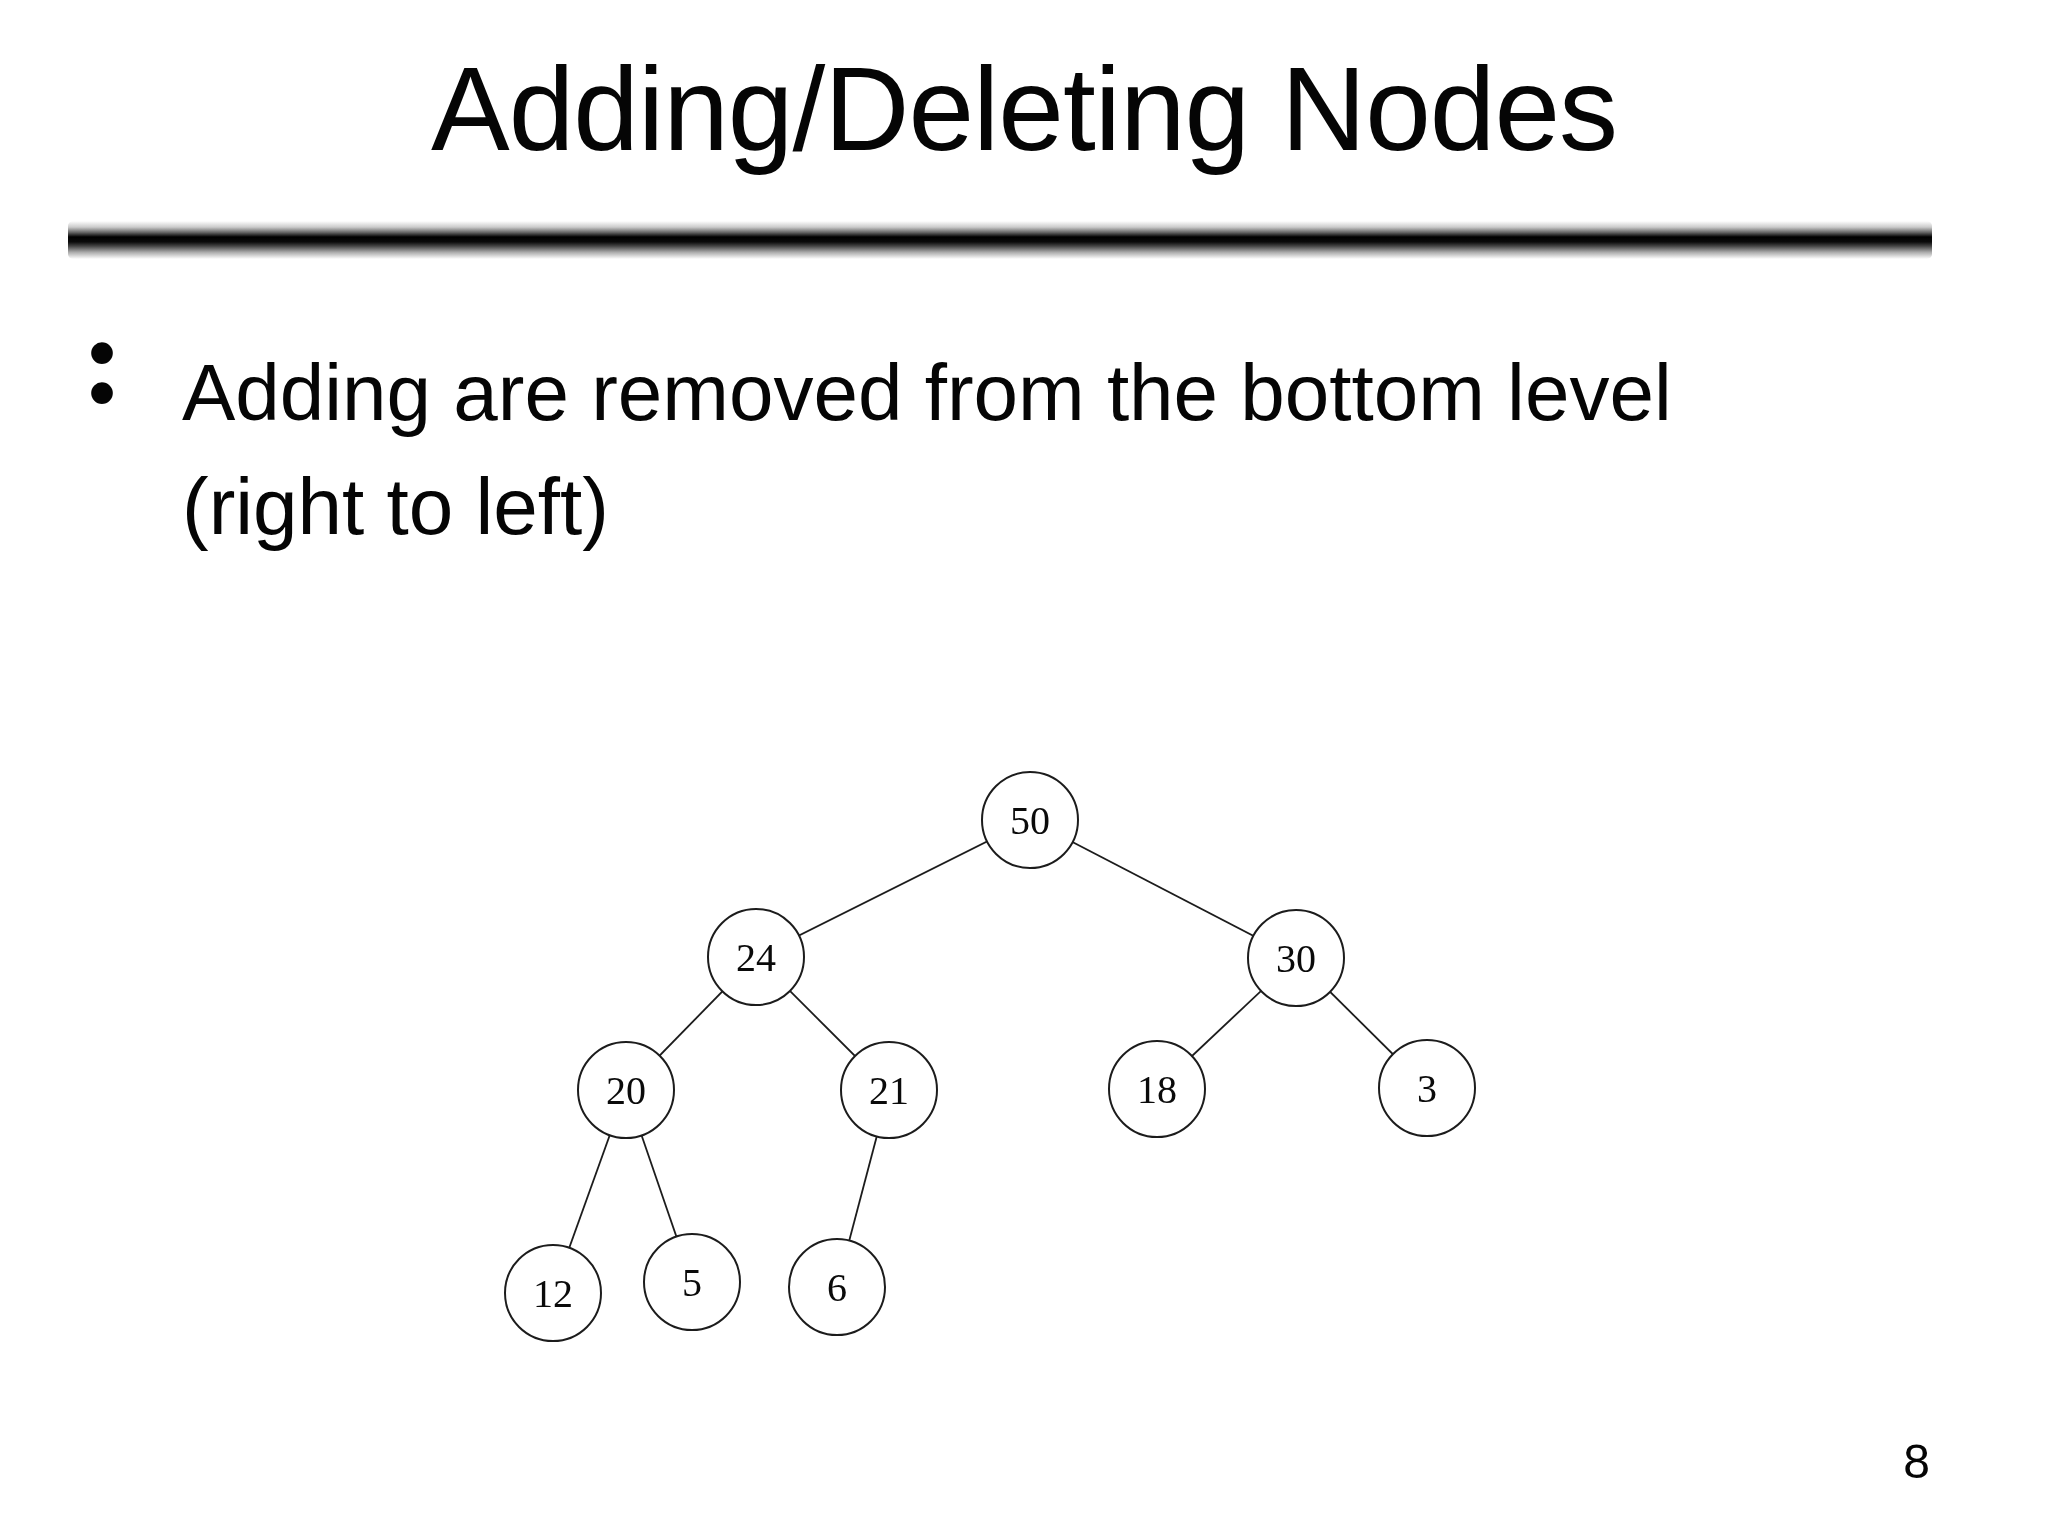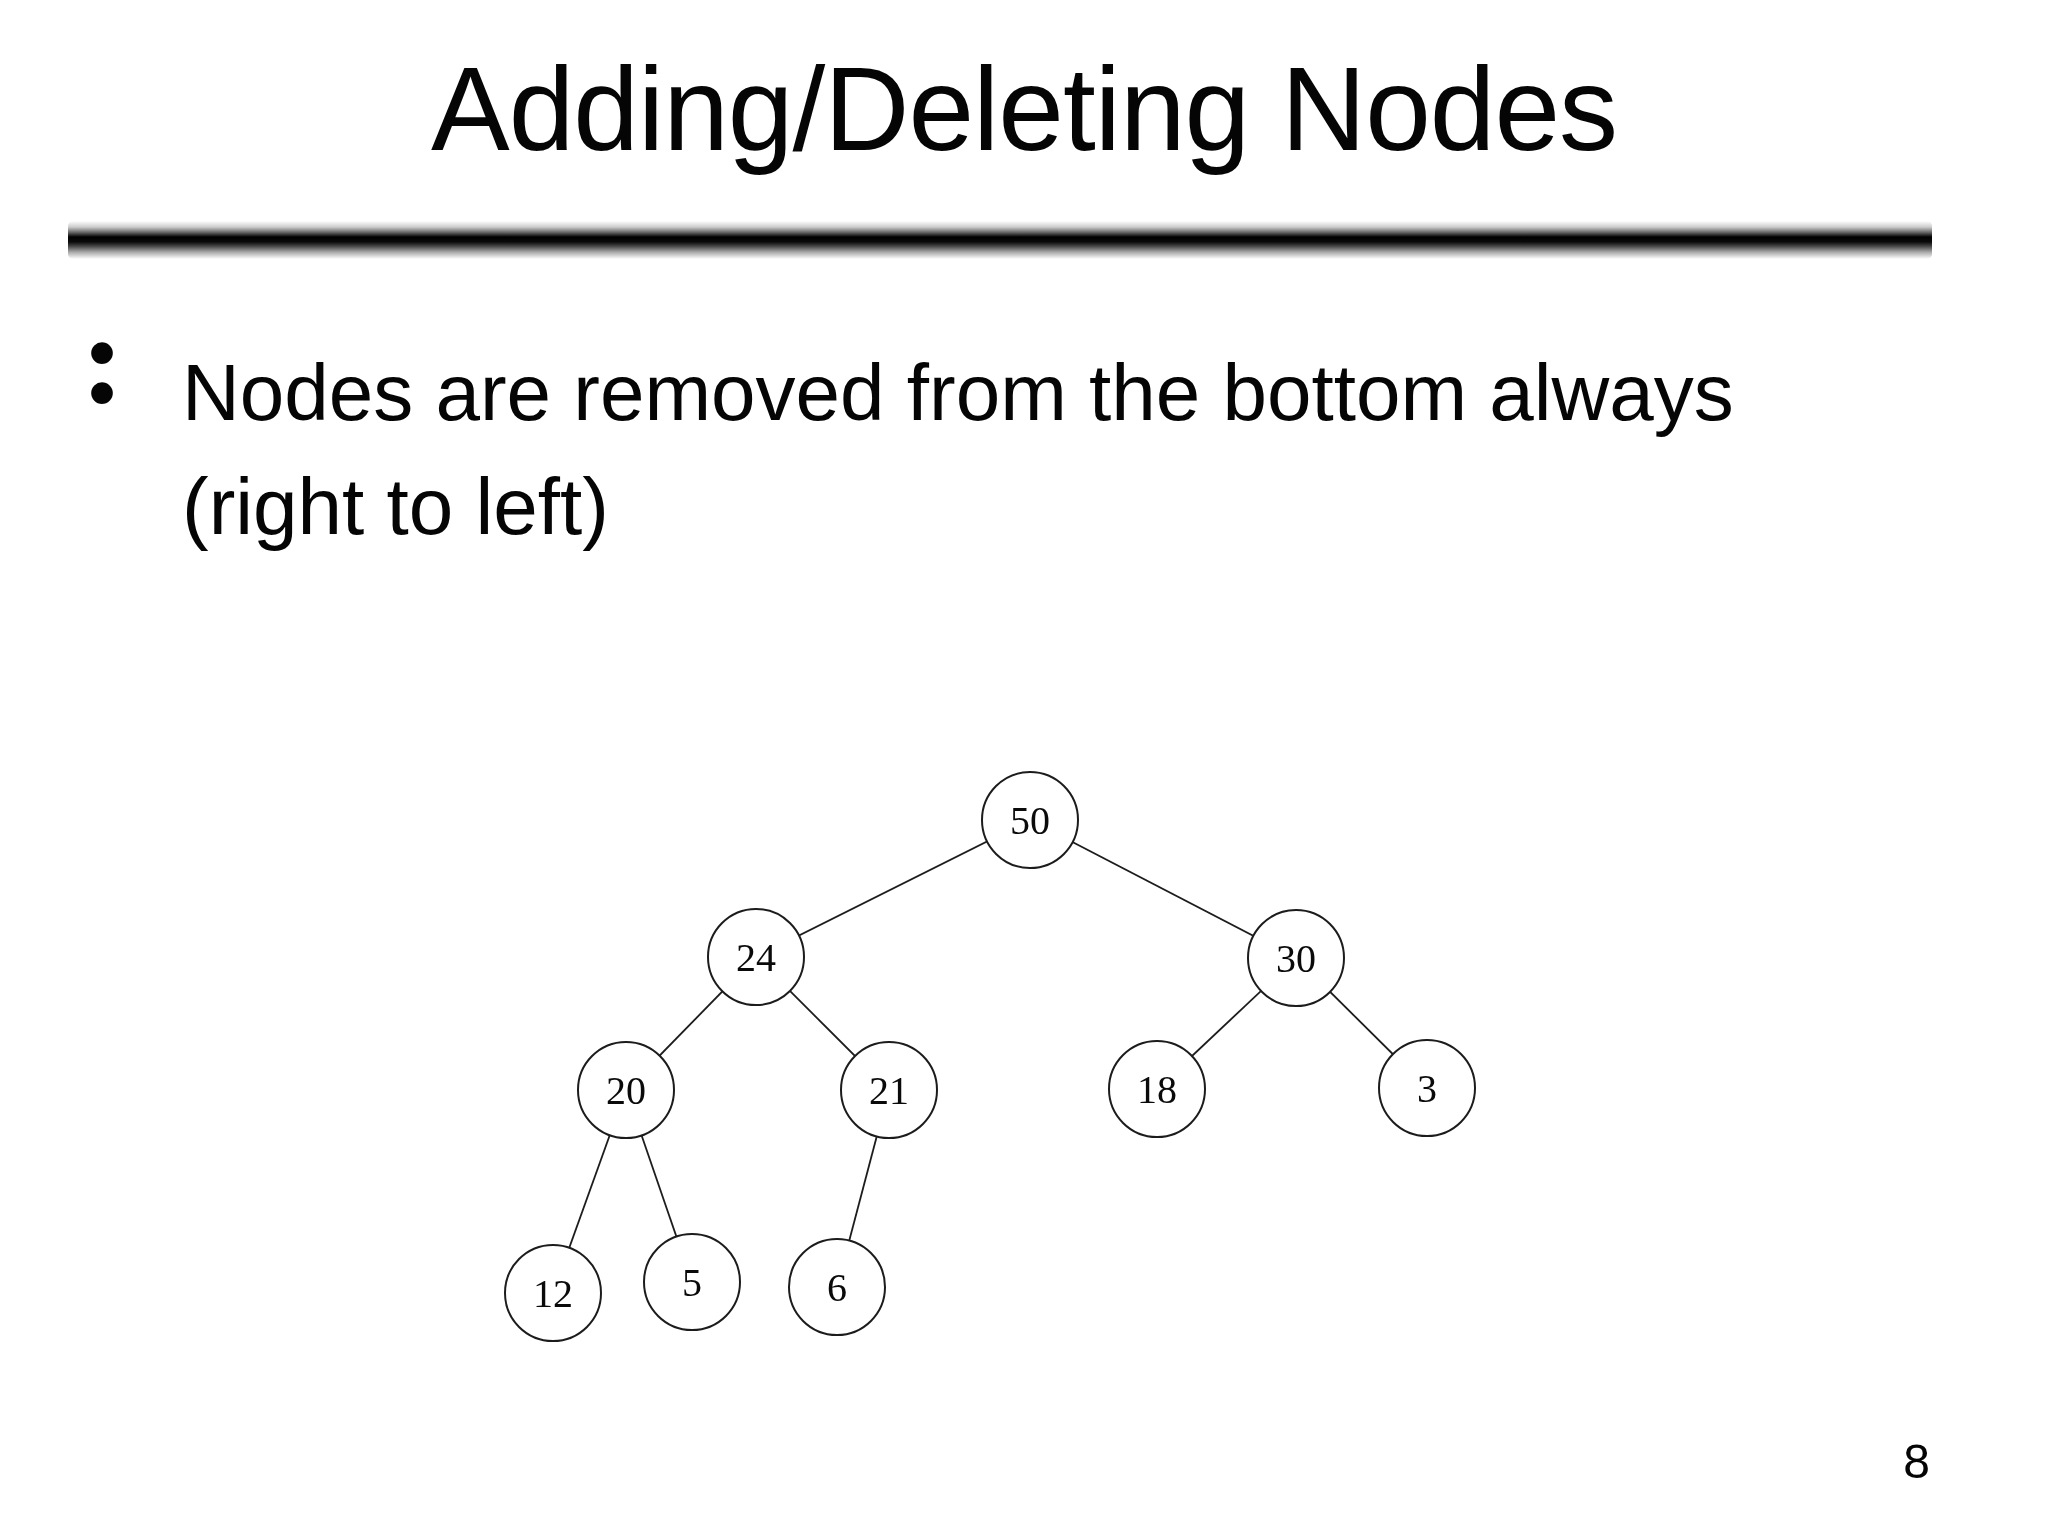--- a/index.html
+++ b/index.html
@@ -103,21 +103,21 @@
   <h1 class="title">Adding/Deleting Nodes</h1>
 
   <div class="rule"></div>
 
   <ul class="bullets">
     <li>
       <span class="bullet-marker">•</span>
     </li>
     <li>
       <span class="bullet-marker">•</span>
-      <span>Nodes are removed from the bottom always (right to left)</span>
+      <span>Adding are removed from the bottom level (right to left)</span>
     </li>
   </ul>
 
   <svg class="tree-svg" viewBox="0 0 2048 1536" xmlns="http://www.w3.org/2000/svg">
       <line x1="1030" y1="820" x2="756" y2="957"></line>
       <line x1="1030" y1="820" x2="1296" y2="958"></line>
       <line x1="756" y1="957" x2="626" y2="1090"></line>
       <line x1="756" y1="957" x2="889" y2="1090"></line>
       <line x1="1296" y1="958" x2="1157" y2="1089"></line>
       <line x1="1296" y1="958" x2="1427" y2="1088"></line>

